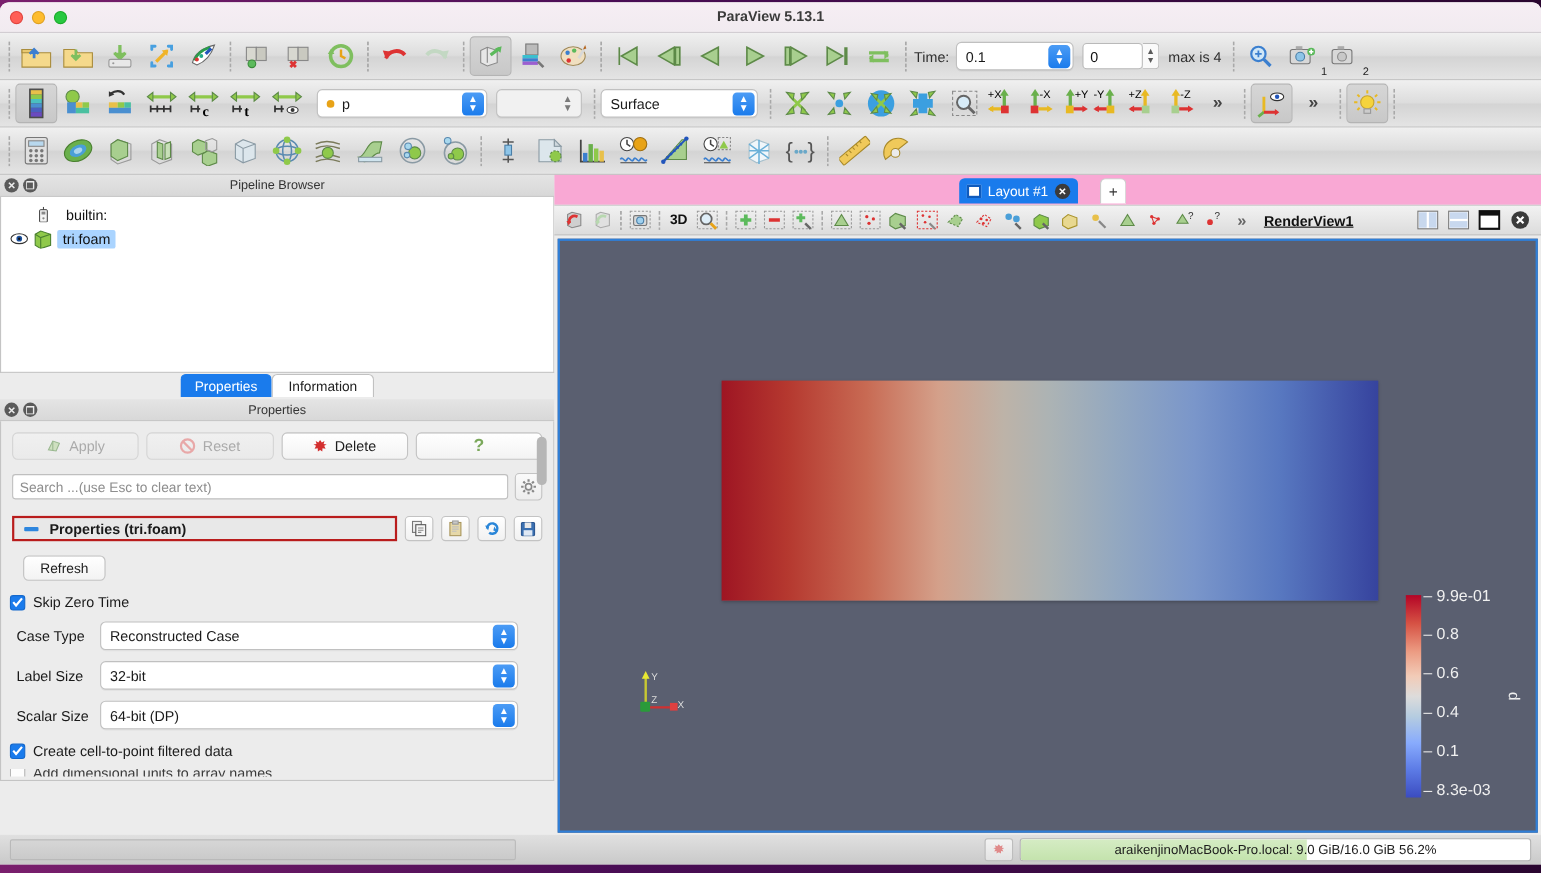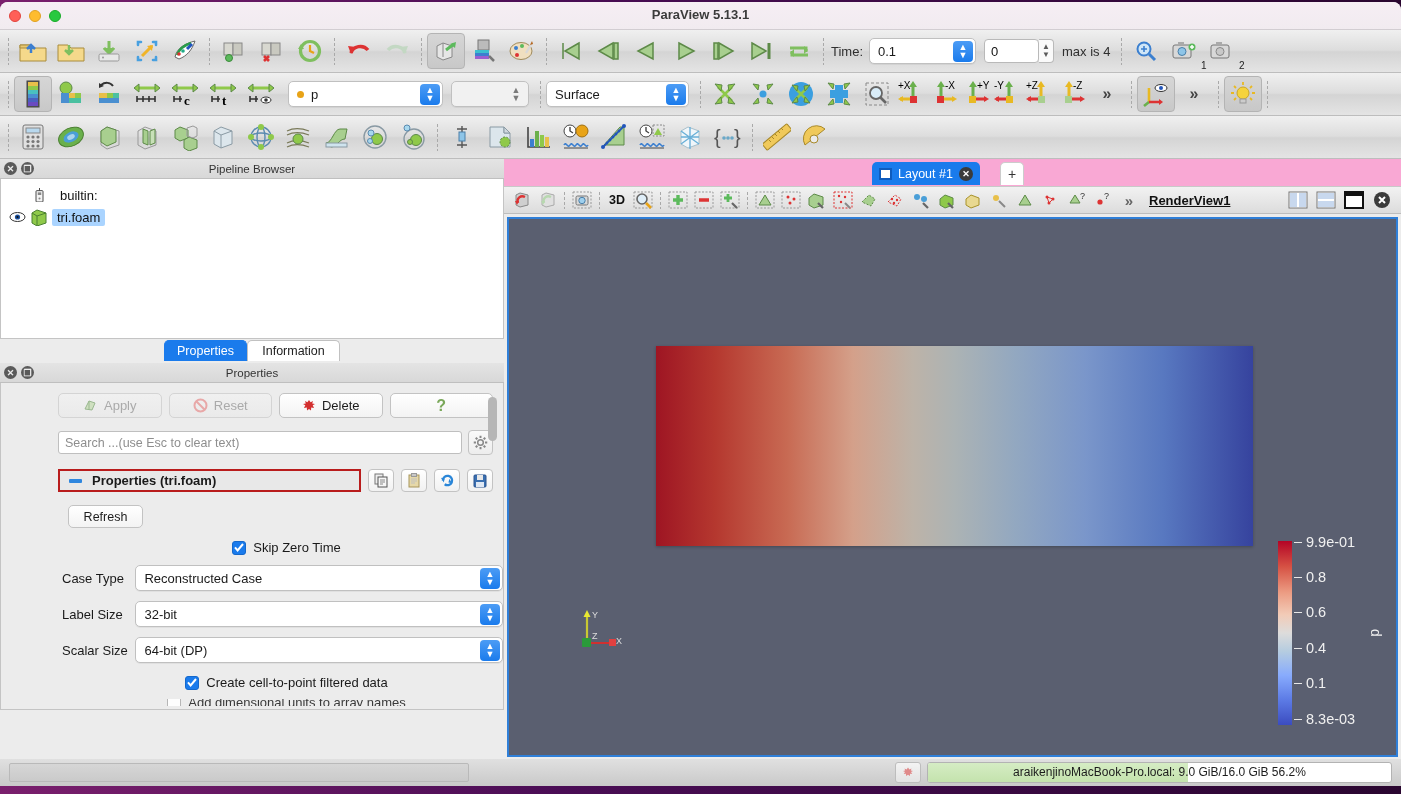--- a/index.html
+++ b/index.html
@@ -127,21 +127,21 @@
     position:absolute; top:0; height:21px; border-radius:5px 5px 0 0;
     font-size:12.5px; display:flex;align-items:center;justify-content:center;
     border:1px solid #c1c1c1; border-bottom:none;
   }
   .tab.sel { background:#1a7bec; color:#fff; border-color:#1a7bec;}
   .tab.unsel { background:#fff; color:#222;}
 
   .propshdr { position:absolute; left:0; top:204px; width:504px; }
   .propsbody {
     position:absolute;left:0;top:224px;width:504px;height:327px;
-    background:#ececec;border:1px solid #c4c4c4;border-top:none;overflow:hidden;padding-left:47px;
+    background:#ececec;border:1px solid #c4c4c4;border-top:none;overflow:hidden;
   }
   .btnrow { display:flex; gap:7px; padding:10px 10px 0 10px; }
   .pbtn {
     flex:1; height:25px; border-radius:5px; border:1px solid #c3c3c3;
     background:linear-gradient(180deg,#fff,#f3f3f3);
     display:flex;align-items:center;justify-content:center;gap:6px;
     font-size:13px; color:#1d1d1d;
   }
   .pbtn.dis { color:#aaaaaa; background:linear-gradient(180deg,#f0f0f0,#eaeaea); border-color:#d4d4d4;}
   .searchrow { display:flex; gap:6px; padding:12px 10px 0 10px; align-items:center;}
@@ -160,21 +160,21 @@
     font-size:13px;font-weight:bold;color:#1a1a1a;
   }
   .minus { width:13px;height:4px;background:#2e86de;border-radius:1px;flex:none;}
   .ghbtn { width:26px;height:23px;border:1px solid #c3c3c3;border-radius:4px;
            background:linear-gradient(180deg,#fff,#f1f1f1);display:flex;align-items:center;justify-content:center;}
   .refreshbtn {
     margin:13px 0 0 20px; width:75px;height:23px;border:1px solid #c3c3c3;border-radius:5px;
     background:linear-gradient(180deg,#fff,#f3f3f3);display:flex;align-items:center;justify-content:center;
     font-size:12.5px;color:#1d1d1d;
   }
-  .chk { display:flex;align-items:center;gap:7px;margin:12px 0 0 22px;font-size:13px;color:#1a1a1a;justify-content:center;}
+  .chk { display:flex;align-items:center;gap:7px;margin:12px 0 0 8px;font-size:13px;color:#1a1a1a;}
   .cbox { width:14px;height:14px;border-radius:3px;background:#1a7bec;border:1px solid #1468cc;
           display:flex;align-items:center;justify-content:center;flex:none;}
   .cbox.off { background:#fdfdfd;border:1px solid #b6b6b6;}
   .cbox svg{display:block;}
   .frow { display:flex;align-items:center;margin:10px 0 0 14px; }
   .frow .fl { width:76px; font-size:13px; color:#1a1a1a; }
   .frow .combo { width:380px; }
   .scrollbar {
     position:absolute; right:6px; top:14px; width:9px; height:300px;
     background:transparent;

